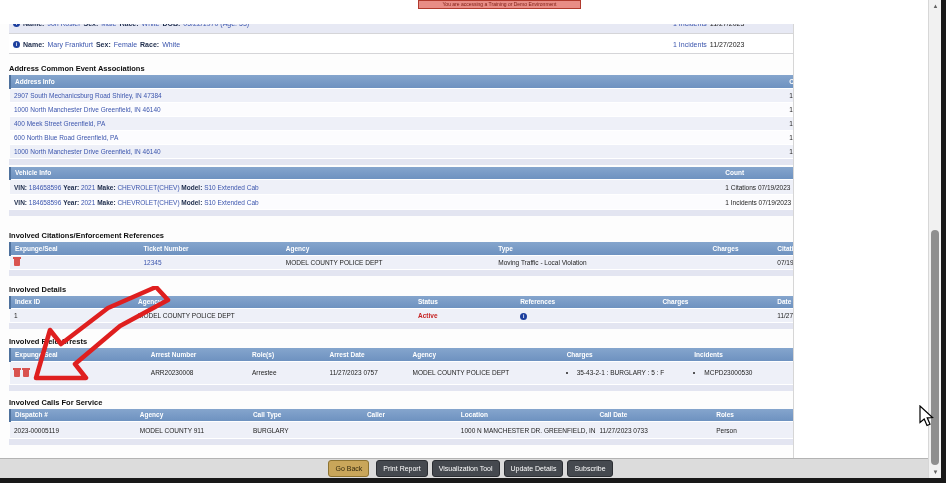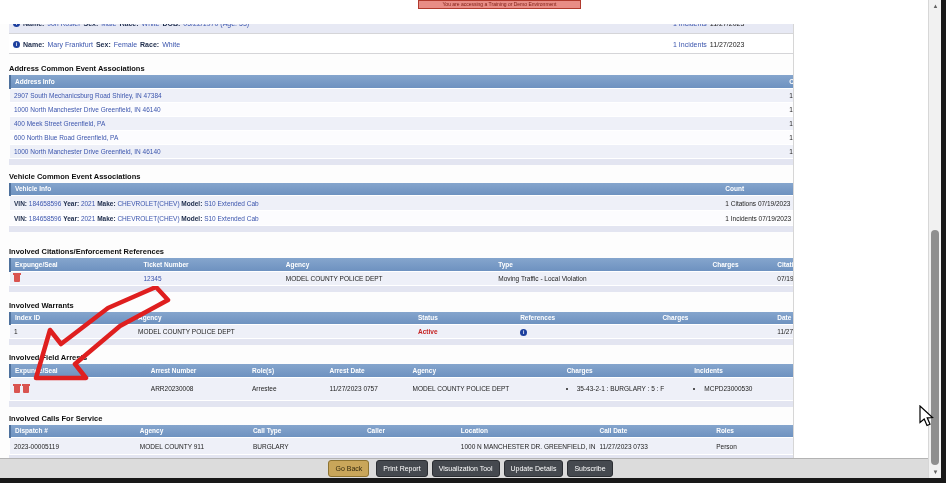--- a/index.html
+++ b/index.html
@@ -160,21 +160,20 @@
       <td class="h14">1 Incidents 11/28/2023</td>
     </tr>
     <tr>
       <td class="h14"><span class="lnk">1000 North Manchester Drive Greenfield, IN 46140</span></td>
       <td class="h14">1 Incidents 11/27/2023</td>
     </tr>
   </tbody>
     </table>
   <div class="strip"></div>
 
-  <div class="section-title mt-vehicle">Vehicle Common Event Associations</div>
   <table class="grid">
     <colgroup>
         <col style="width:78%">
         <col style="width:22%">
       </colgroup>
     <tbody>
         <tr>
       <th>Vehicle Info</th>
       <th>Count</th>
     </tr>
@@ -232,21 +231,21 @@
       <td class="h14"><span class="lnk">12345</span></td>
       <td class="h14">MODEL COUNTY POLICE DEPT</td>
       <td class="h14">Moving Traffic - Local Violation</td>
       <td class="h14"></td>
       <td class="h14">07/19/2023 1400</td>
     </tr>
   </tbody>
     </table>
   <div class="strip"></div>
 
-  <div class="section-title mt-war">Involved Warrants</div>
+  <div class="section-title mt-war">Involved Details</div>
   <table class="grid">
     <colgroup>
         <col style="width:13.6%">
         <col style="width:30.7%">
         <col style="width:11.2%">
         <col style="width:15.6%">
         <col style="width:12.6%">
         <col style="width:16.3%">
       </colgroup>
     <tbody>

